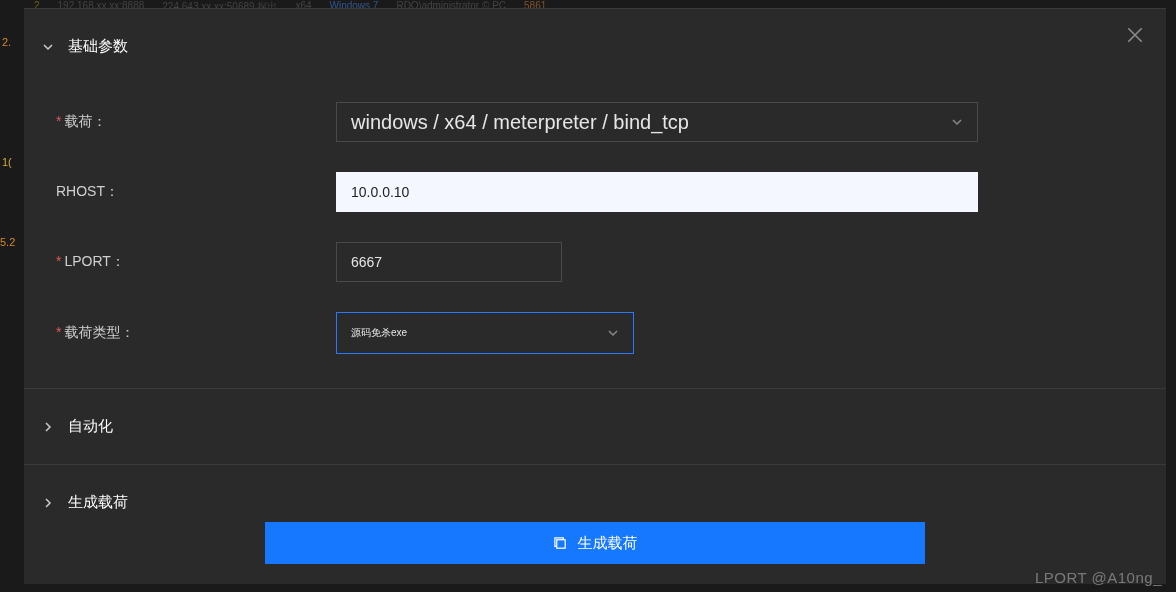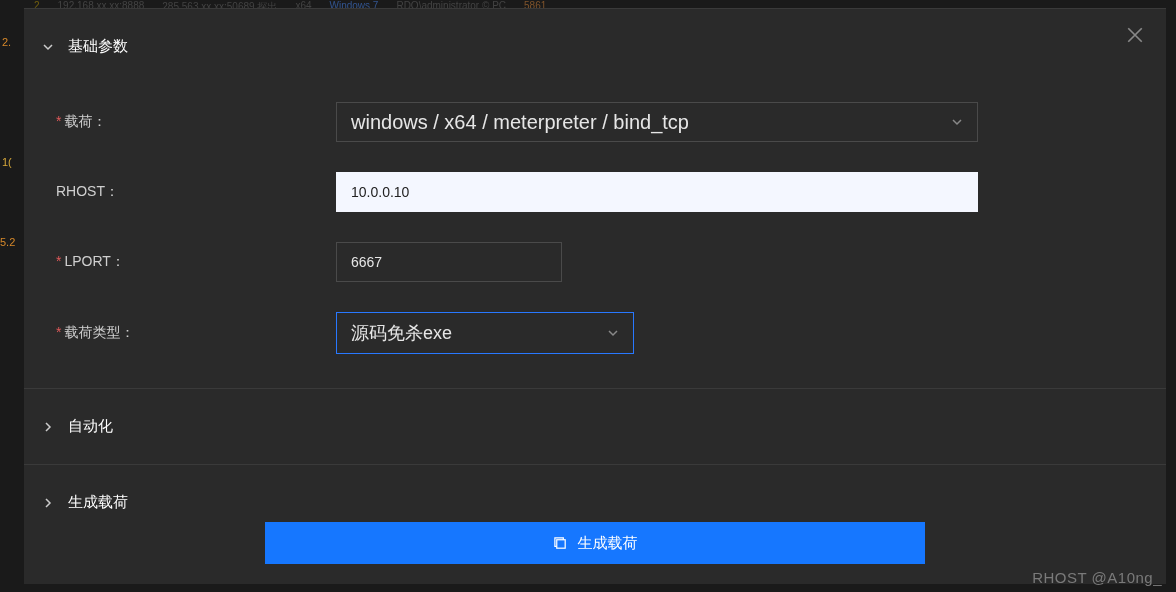--- a/index.html
+++ b/index.html
@@ -103,21 +103,21 @@
       justify-content: space-between;
       cursor: pointer;
     }
     .select-type {
       width: 298px;
       height: 42px;
       background: #2a2a2a;
       border: 1px solid #2878ff;
       color: #e6e6e6;
       padding: 0 14px;
-      font-size: 18px;
+      font-size: 10px;
       display: flex;
       align-items: center;
       justify-content: space-between;
       cursor: pointer;
     }
     .input-rhost {
       width: 642px;
       height: 40px;
       background: #f4f7ff;
       border: 1px solid #f4f7ff;
@@ -189,21 +189,21 @@
 
 <div class="left-edge">
   <span class="left-edge-text" style="top:36px;left:2px">2.</span>
   <span class="left-edge-text" style="top:156px;left:2px;color:#d6a83a">1(</span>
   <span class="left-edge-text" style="top:236px;left:0px">5.2</span>
 </div>
 
 <div class="bg-top">
   <span class="bg-yellow">2</span>
   <span>192.168.xx.xx:8888</span>
-  <span>285.563.xx.xx:50689 探出</span>
+  <span>224.643.xx.xx:50689 探出</span>
   <span>x64</span>
   <span class="bg-blue">Windows 7</span>
   <span>RDQ\administrator © PC</span>
   <span class="bg-orange">5861</span>
 </div>
 
 <div class="panel">
 
   <div class="close-btn">
     <svg viewBox="0 0 16 16">
@@ -279,13 +279,13 @@
       <svg width="15" height="15" viewBox="0 0 16 16">
         <rect x="4" y="4" width="9" height="9" stroke="#fff" stroke-width="1.3" fill="none"></rect>
         <path d="M4 11 H2 V2 H11 V4" stroke="#fff" stroke-width="1.3" fill="none"></path>
       </svg>
       <span>生成载荷</span>
     </button>
   </div>
 
 </div>
 
-<div class="watermark">RHOST @A10ng_</div>
+<div class="watermark">LPORT @A10ng_</div>
 
 </body></html>

